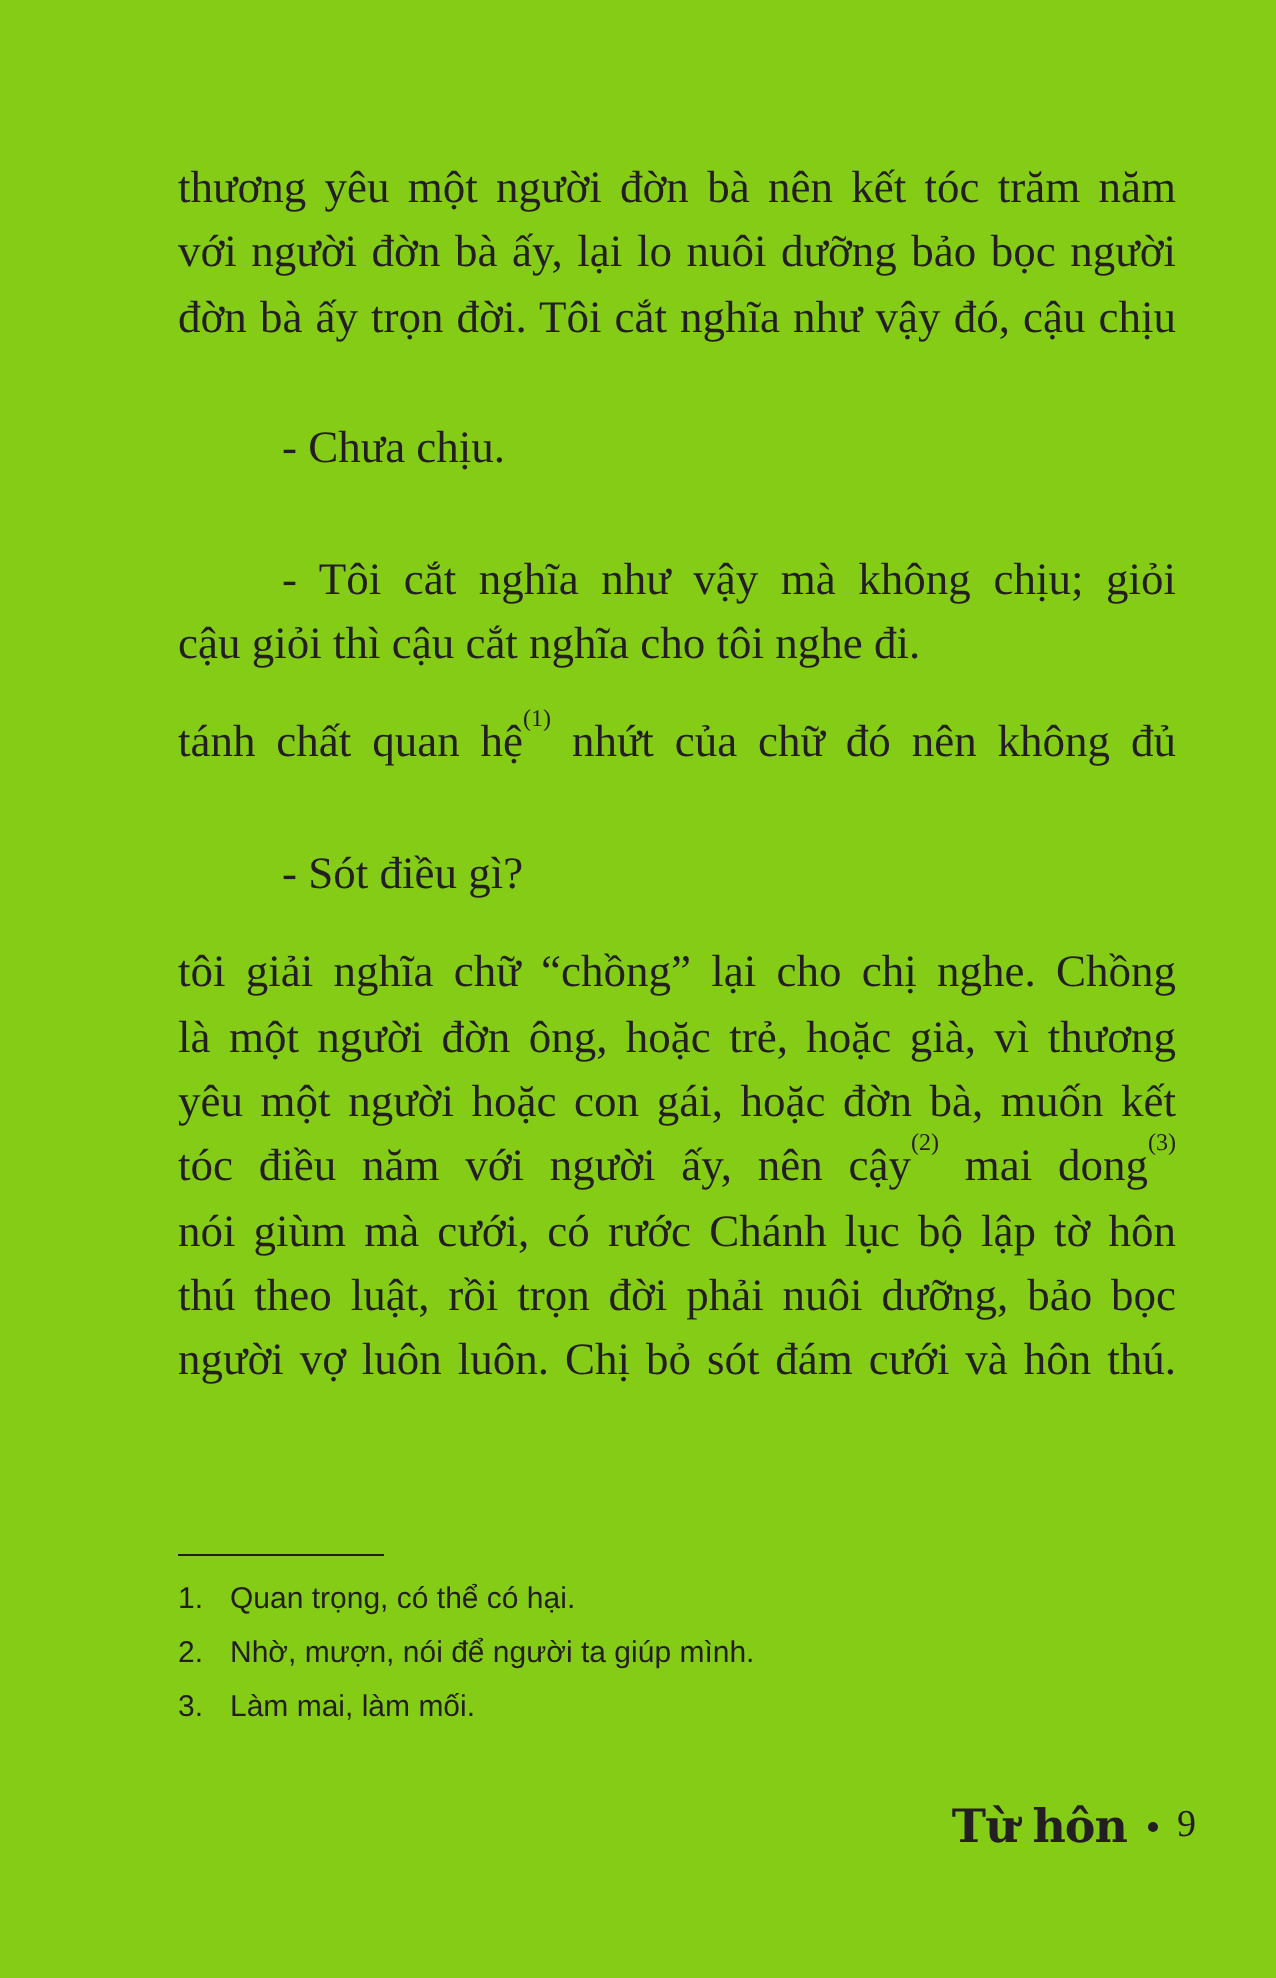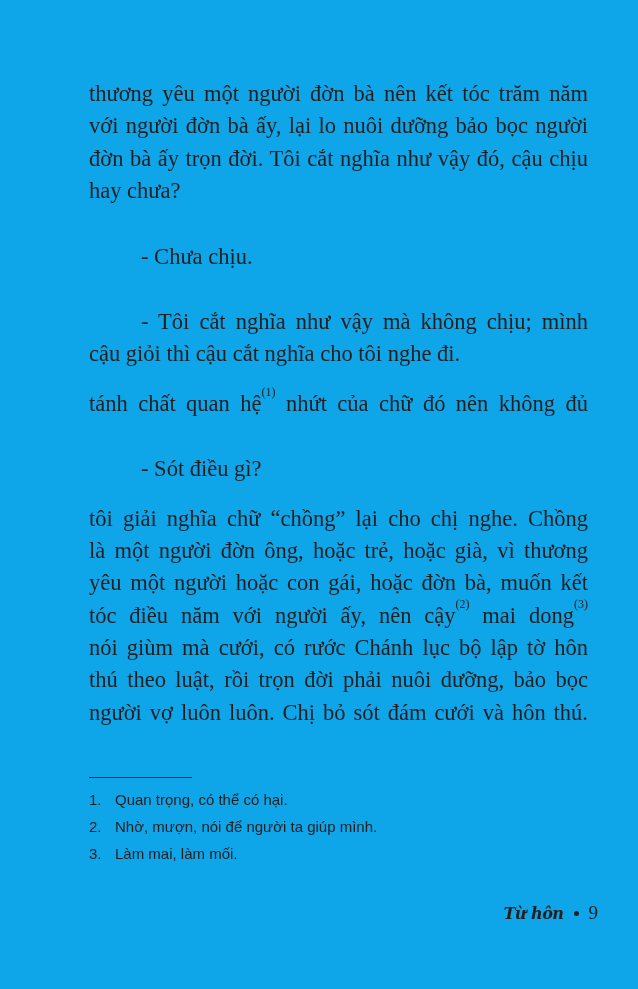--- a/index.html
+++ b/index.html
@@ -1,60 +1,59 @@
 <!DOCTYPE html>
 <html><head>
 <meta charset="utf-8">
 <style>
   html, body { margin:0; padding:0; background:#ffffff; }
   body { width:638px; height:989px; position:relative; overflow:hidden; }
-  .page { position:absolute; left:0; top:0; width:638px; height:989px; background:#0ea5e9; }
+  .page { position:absolute; left:0; top:0; width:638px; height:989px; background:#84cc16; }
   .body-text {
     position:absolute; left:89px; width:499px; top:78px;
     font-family:"Liberation Serif","DejaVu Serif",serif;
     font-size:22.5px; color:#231f20; line-height:32.4px;
   }
   .line { display:block; white-space:nowrap; text-align:justify; text-align-last:justify; height:32.4px; }
   .line.last { text-align-last:left; }
   .indent { padding-left:52px;margin-top:16px; }
   .gap { height:17px; }
   sup { font-size:12px; vertical-align:top; position:relative; top:-2px; line-height:1; }
   .fn-rule { position:absolute; left:89px; top:777px; width:103px; height:1px; background:#231f20; }
   .footnotes {
     position:absolute; left:89px; top:786px; width:480px;
     font-family:"Liberation Sans","DejaVu Sans",sans-serif; font-size:15px; color:#231f20;
   }
   .fn { height:27px; line-height:27px; display:flex; }
   .fn .num { width:26px; }
   .footer { position:absolute; right:40px; top:898px; height:30px; display:flex; align-items:center; gap:10px; color:#231f20; }
-  .footer .title { font-family:"DejaVu Serif",serif; font-style:italic; font-weight:bold; font-size:16px; letter-spacing:-0.5px; }
+  .footer .title { font-family:"DejaVu Serif",serif; font-weight:bold; font-size:23px; letter-spacing:-0.5px; }
   .footer .dot { width:5px; height:5px; border-radius:50%; background:#231f20; }
   .footer .pnum { font-family:"Liberation Serif",serif; font-size:19px; }
 </style>
 </head>
 <body>
 
 <div class="page">
   <div class="body-text">
 
     <div>
       <span class="line">thương yêu một người đờn bà nên kết tóc trăm năm</span>
       <span class="line">với người đờn bà ấy, lại lo nuôi dưỡng bảo bọc người</span>
       <span class="line">đờn bà ấy trọn đời. Tôi cắt nghĩa như vậy đó, cậu chịu</span>
-      <span class="line last">hay chưa?</span>
     </div>
     <div class="gap"></div>
 
     <div>
       <span class="line last indent">- Chưa chịu.</span>
     </div>
     <div class="gap"></div>
 
     <div>
-      <span class="line indent">- Tôi cắt nghĩa như vậy mà không chịu; mình</span>
+      <span class="line indent">- Tôi cắt nghĩa như vậy mà không chịu; giỏi</span>
       <span class="line last">cậu giỏi thì cậu cắt nghĩa cho tôi nghe đi.</span>
     </div>
     <div class="gap"></div>
 
     <div>
       <span class="line"><span>tánh chất quan hệ</span><sup>(1)</sup><span> nhứt của chữ đó nên không đủ</span></span>
     </div>
     <div class="gap"></div>
 
     <div>

